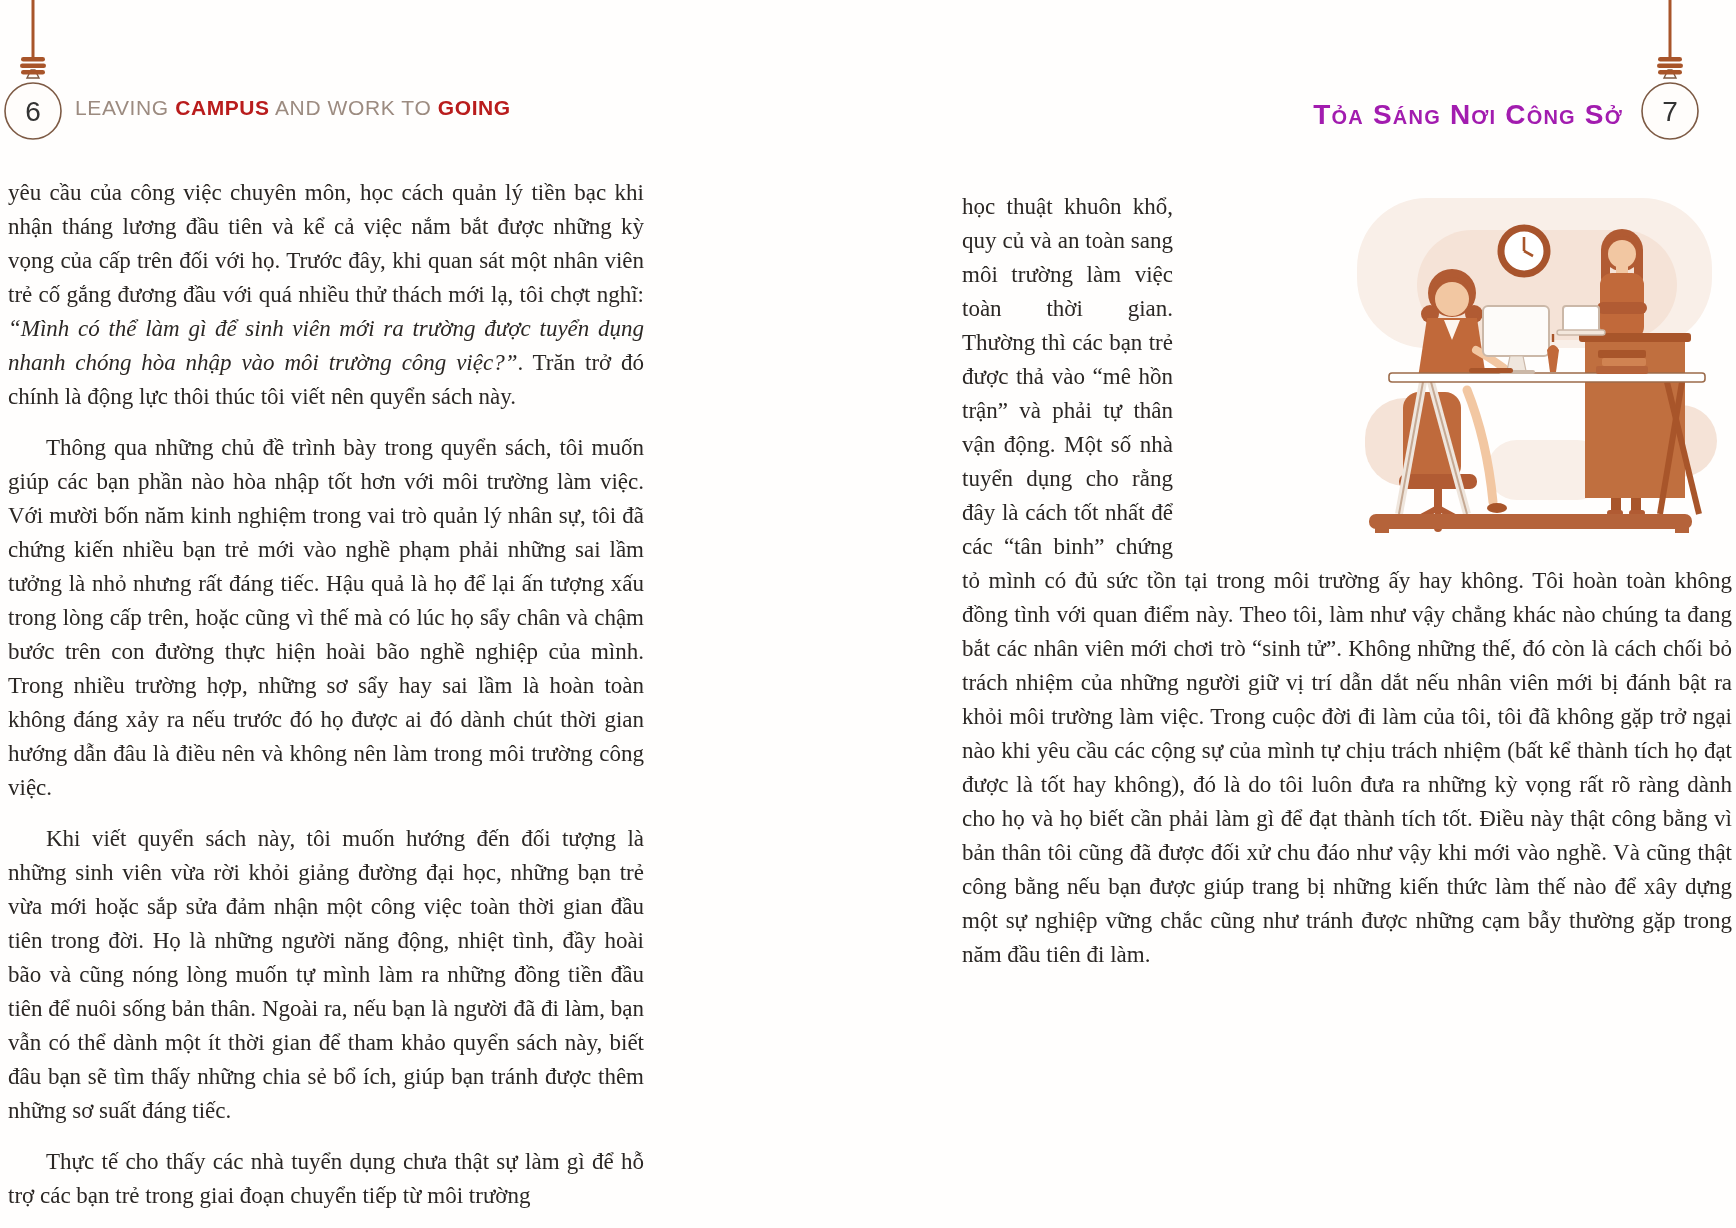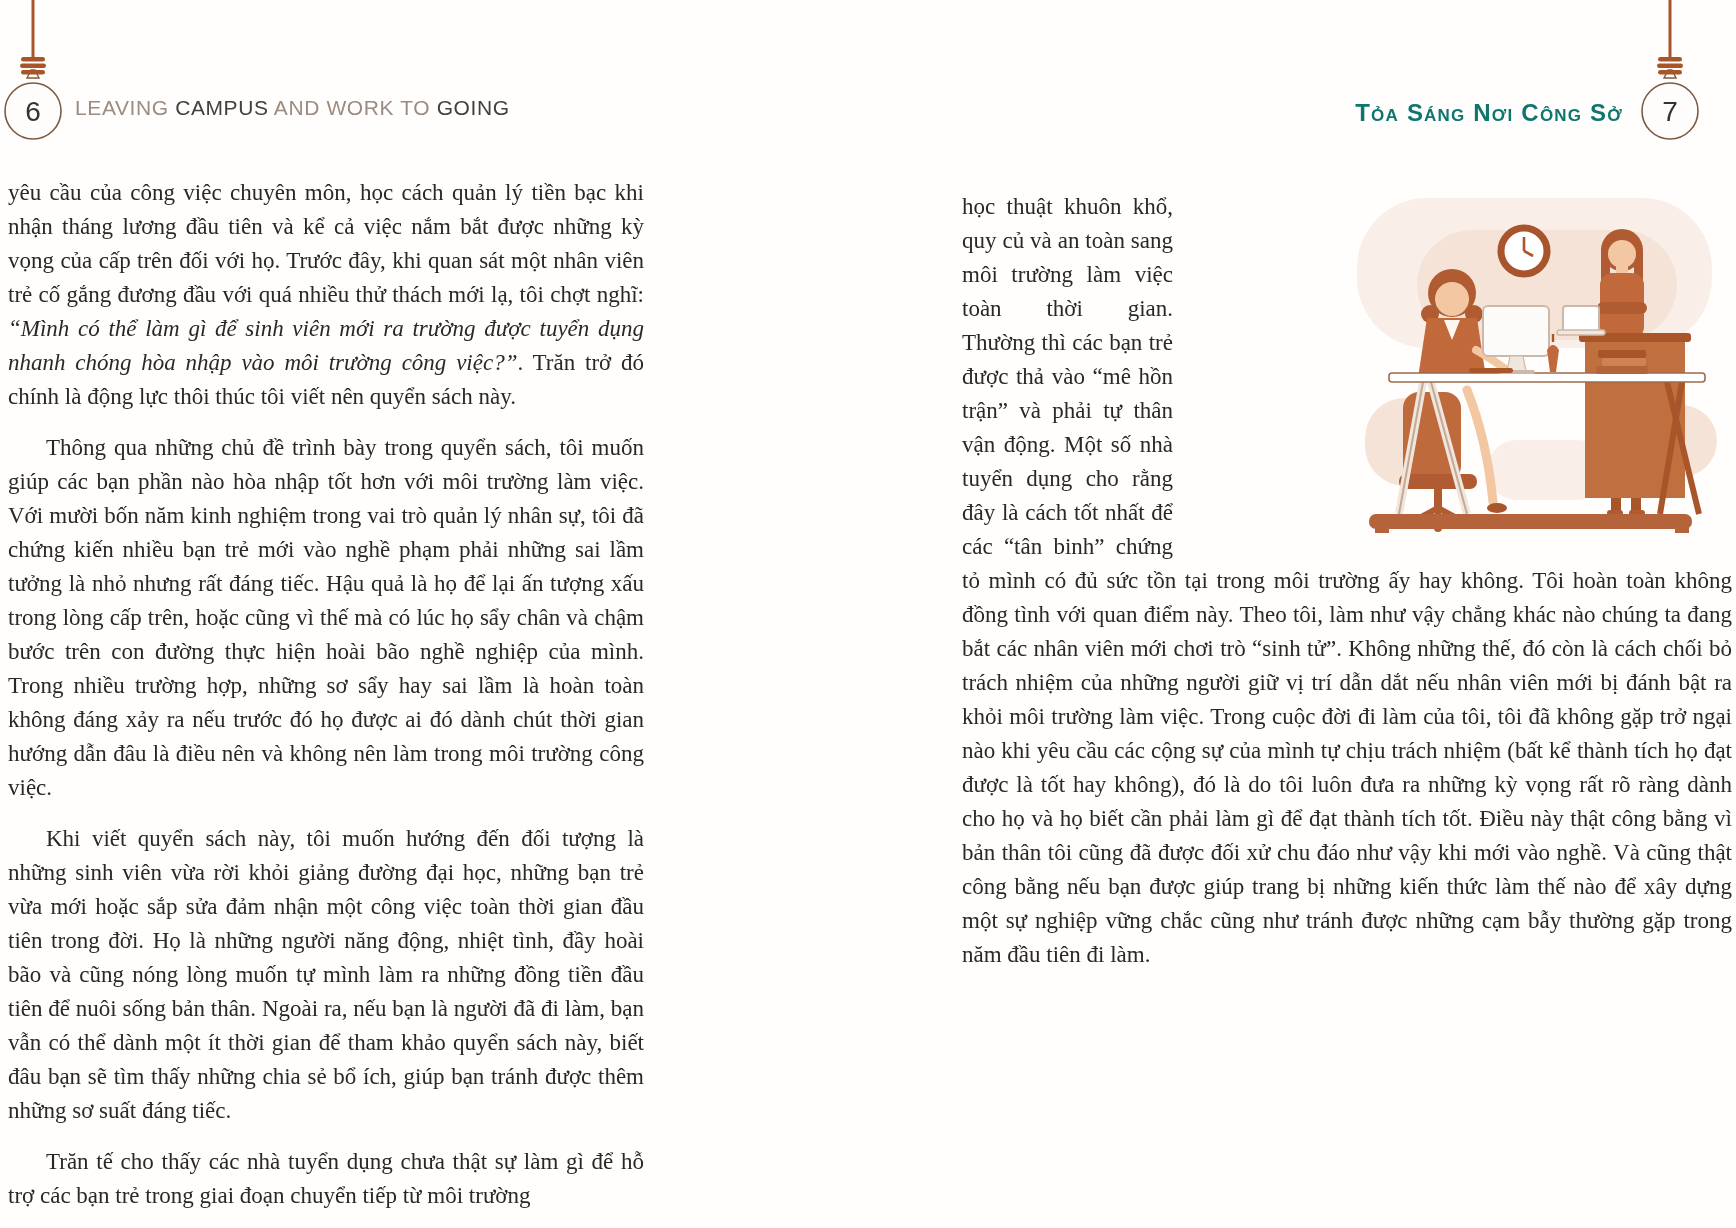--- a/index.html
+++ b/index.html
@@ -18,26 +18,26 @@
   .bulb-right{left:1637px;}
   .running-header{
     position:absolute;
     font-family:"Liberation Sans", sans-serif;
     font-size:21px;
     letter-spacing:.6px;
     white-space:nowrap;
   }
   .header-left{left:75px;top:96px;}
   .header-left .muted{color:#9c8b80;font-weight:500;}
-  .header-left .accent{color:#404040;font-weight:400;}
+  .header-left .accent{color:#b91c1c;font-weight:700;}
   .header-right{
     right:113px;top:99px;
-    color:#0f766e;font-weight:600;
+    color:#a21caf;font-weight:600;
     font-variant:small-caps;
-    font-size:24px;letter-spacing:1.2px;
+    font-size:28px;letter-spacing:1.2px;
   }
   
   .page-text{
     position:absolute;
     font-size:23px;
     line-height:34px;
     text-align:justify;
   }
   .left-col{left:8px;top:176px;width:636px;}
   .right-col{left:962px;top:190px;width:770px;}
@@ -84,21 +84,21 @@
       <rect x="21" y="70" width="24" height="4.6" rx="2.3" fill="#a8552a"></rect>
     </g>
     <circle cx="33" cy="111" r="28" fill="#fffdfb" stroke="#7d5a44" stroke-width="1.6"></circle>
     <text x="33" y="121" text-anchor="middle" font-family="Liberation Sans, sans-serif" font-size="28" fill="#333">7</text>
   </svg>
 
   <div class="page-text left-col">
     <p class="body-p"><span>yêu cầu của công việc chuyên môn, học cách quản lý tiền bạc khi nhận tháng lương đầu tiên và kể cả việc nắm bắt được những kỳ vọng của cấp trên đối với họ. Trước đây, khi quan sát một nhân viên trẻ cố gắng đương đầu với quá nhiều thử thách mới lạ, tôi chợt nghĩ: </span><span class="it">“Mình có thể làm gì để sinh viên mới ra trường được tuyển dụng nhanh chóng hòa nhập vào môi trường công việc?”</span><span>. Trăn trở đó chính là động lực thôi thúc tôi viết nên quyển sách này.</span></p>
     <p class="body-p indent"><span>Thông qua những chủ đề trình bày trong quyển sách, tôi muốn giúp các bạn phần nào hòa nhập tốt hơn với môi trường làm việc. Với mười bốn năm kinh nghiệm trong vai trò quản lý nhân sự, tôi đã chứng kiến nhiều bạn trẻ mới vào nghề phạm phải những sai lầm tưởng là nhỏ nhưng rất đáng tiếc. Hậu quả là họ để lại ấn tượng xấu trong lòng cấp trên, hoặc cũng vì thế mà có lúc họ sẩy chân và chậm bước trên con đường thực hiện hoài bão nghề nghiệp của mình. Trong nhiều trường hợp, những sơ sẩy hay sai lầm là hoàn toàn không đáng xảy ra nếu trước đó họ được ai đó dành chút thời gian hướng dẫn đâu là điều nên và không nên làm trong môi trường công việc.</span></p>
     <p class="body-p indent"><span>Khi viết quyển sách này, tôi muốn hướng đến đối tượng là những sinh viên vừa rời khỏi giảng đường đại học, những bạn trẻ vừa mới hoặc sắp sửa đảm nhận một công việc toàn thời gian đầu tiên trong đời. Họ là những người năng động, nhiệt tình, đầy hoài bão và cũng nóng lòng muốn tự mình làm ra những đồng tiền đầu tiên để nuôi sống bản thân. Ngoài ra, nếu bạn là người đã đi làm, bạn vẫn có thể dành một ít thời gian để tham khảo quyển sách này, biết đâu bạn sẽ tìm thấy những chia sẻ bổ ích, giúp bạn tránh được thêm những sơ suất đáng tiếc.</span></p>
-    <p class="body-p indent"><span>Trăn tế cho thấy các nhà tuyển dụng chưa thật sự làm gì để hỗ trợ các bạn trẻ trong giai đoạn chuyển tiếp từ môi trường</span></p>
+    <p class="body-p indent"><span>Thực tế cho thấy các nhà tuyển dụng chưa thật sự làm gì để hỗ trợ các bạn trẻ trong giai đoạn chuyển tiếp từ môi trường</span></p>
   </div>
 
   <div class="page-text right-col">
 
     <div class="illus-float">
       <svg viewBox="0 0 545 352">
 
         <g>
           <rect x="170" y="8" width="355" height="150" rx="70" fill="#f9efe8"></rect>
           <rect x="230" y="40" width="260" height="110" rx="55" fill="#f5e3d7"></rect>

